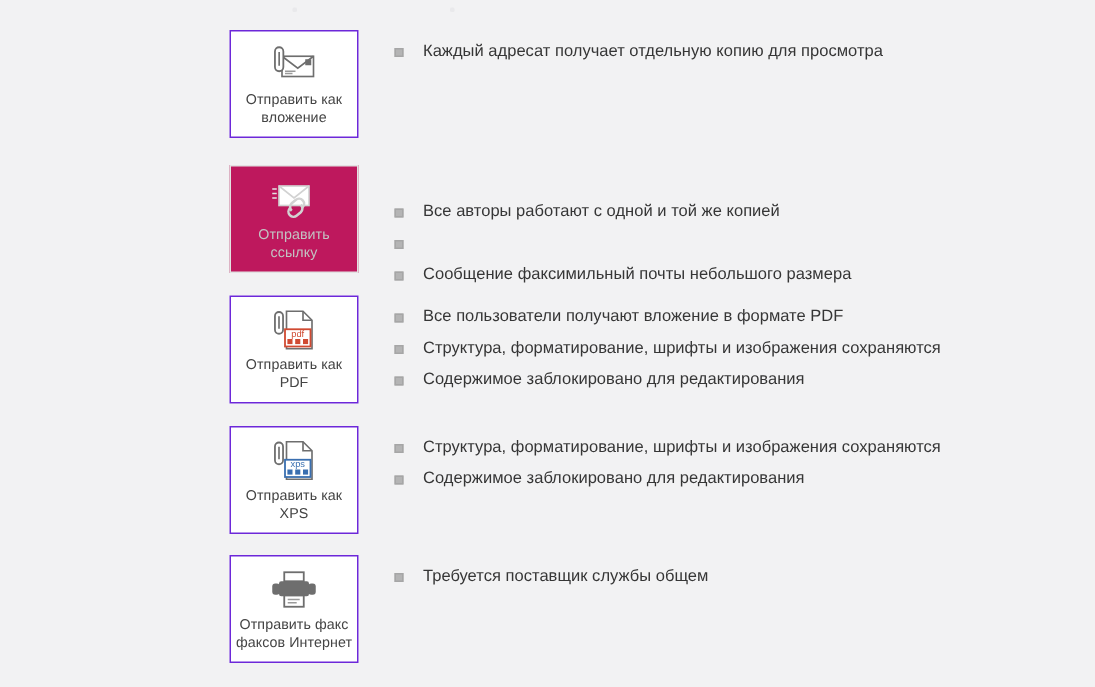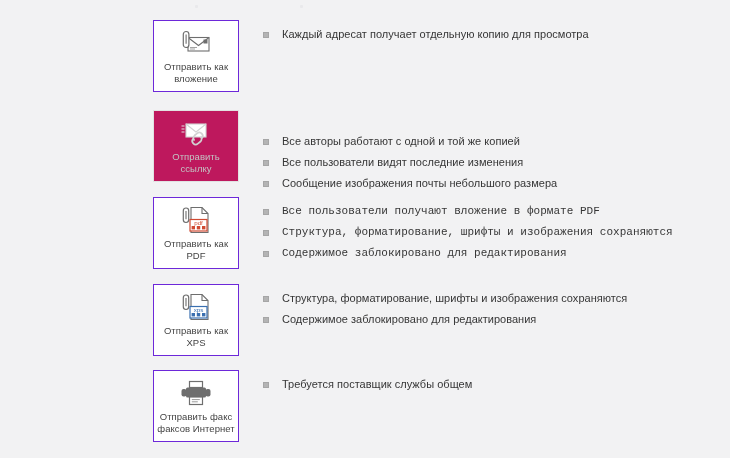--- a/index.html
+++ b/index.html
@@ -167,47 +167,46 @@
         <div class="bullet-item">
           <span class="bullet-marker">
             <span class="sq"></span>
           </span>
           <span class="bullet-text">Все авторы работают с одной и той же копией</span>
         </div>
         <div class="bullet-item">
           <span class="bullet-marker">
             <span class="sq"></span>
           </span>
-          <span class="bullet-text">Все пользователи видят последние изменения</span>
-        </div>
-        <div class="bullet-item">
-          <span class="bullet-marker">
-            <span class="sq"></span>
-          </span>
-          <span class="bullet-text">Сообщение изображения почты небольшого размера</span>
+        </div>
+        <div class="bullet-item">
+          <span class="bullet-marker">
+            <span class="sq"></span>
+          </span>
+          <span class="bullet-text">Сообщение факсимильный почты небольшого размера</span>
         </div>
       </div>
     </div>
     <div class="option-row" style="top: 197px;">
       <div class="tile">
         <svg class="tile-icon" viewBox="0 0 34 30">
           <path d="M12 2.5 h11 l6 6 v19 h-17 z" fill="#ffffff" stroke="#6e6e6e" stroke-width="1.1"></path>
           <path d="M23 2.5 v6 h6" fill="none" stroke="#6e6e6e" stroke-width="1.1"></path>
           <rect x="11" y="14.5" width="17" height="11.5" fill="#ffffff" stroke="#d04a32" stroke-width="1.2"></rect>
           <text x="19.5" y="19.6" font-family="Liberation Sans, sans-serif" font-size="6.2" fill="#d04a32" text-anchor="middle">pdf</text>
           <rect x="12.6" y="21" width="3.4" height="3.4" fill="#d04a32"></rect>
           <rect x="17.8" y="21" width="3.4" height="3.4" fill="#d04a32"></rect>
           <rect x="23" y="21" width="3.4" height="3.4" fill="#d04a32"></rect>
           <rect x="4.3" y="3" width="5.4" height="14.5" rx="2.7" fill="#ffffff" stroke="#6e6e6e" stroke-width="1.2"></rect>
           <path d="M7 5.9 v8.3" stroke="#6e6e6e" stroke-width="1.1"></path>
         </svg>
         <div class="tile-label">Отправить как
 PDF</div>
       </div>
-      <div class="bullets" style="top: 4px; font-family: Liberation Mono, monospace;">
+      <div class="bullets" style="top: 4px;">
         <div class="bullet-item">
           <span class="bullet-marker">
             <span class="sq"></span>
           </span>
           <span class="bullet-text">Все пользователи получают вложение в формате PDF</span>
         </div>
         <div class="bullet-item">
           <span class="bullet-marker">
             <span class="sq"></span>
           </span>

